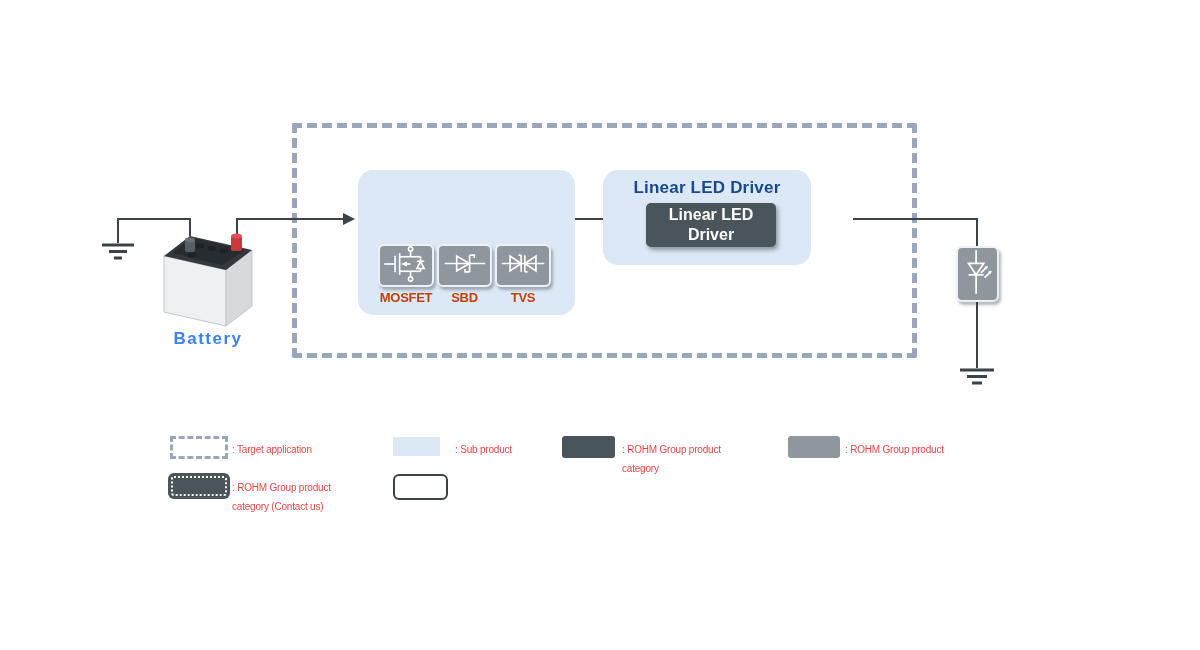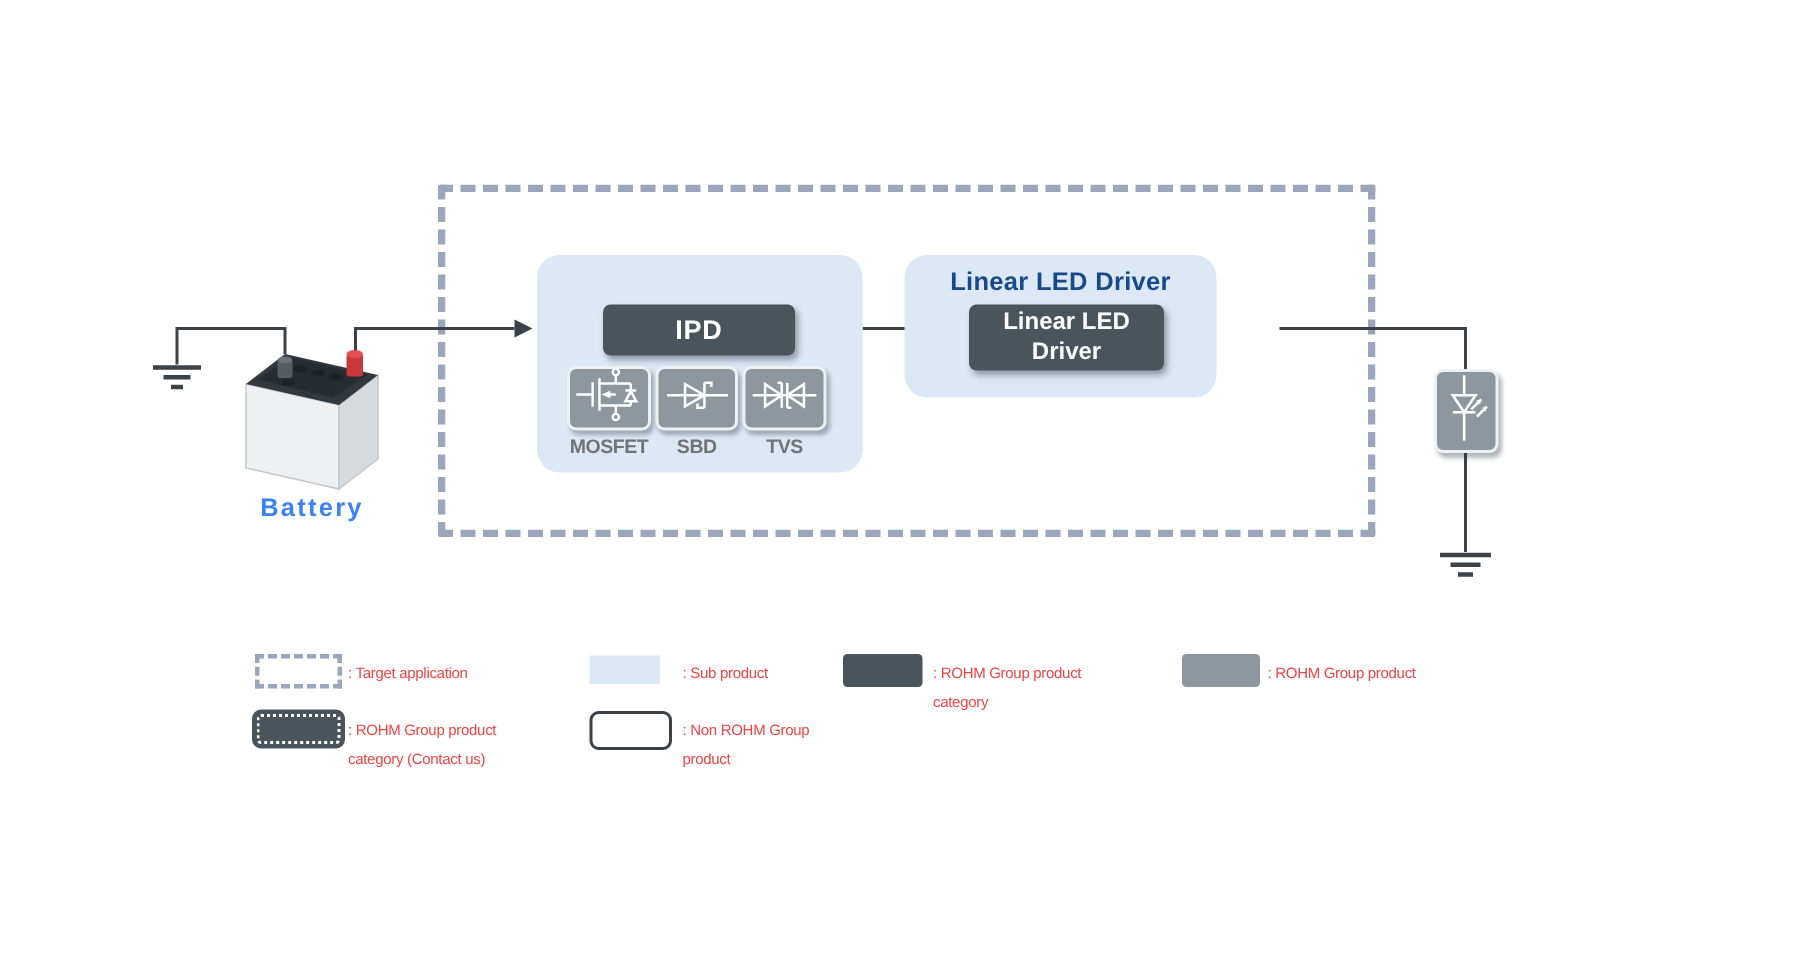--- a/index.html
+++ b/index.html
@@ -17,21 +17,21 @@
   .subsys{position:absolute;background:#dce8f5;border-radius:15px;z-index:3;}
   .subsys-title{position:absolute;left:0;top:8px;width:100%;text-align:center;
                 color:#17498c;font-weight:bold;font-size:17px;letter-spacing:.2px;}
   .dark-btn{position:absolute;background:#4a545b;color:#fff;font-weight:bold;
             border-radius:5px;box-shadow:2px 3px 4px rgba(40,50,60,.45);
             display:flex;align-items:center;justify-content:center;text-align:center;
             cursor:pointer;z-index:4;}
   .device-box{position:absolute;background:#8e979e;border:2px solid #eef1f3;border-radius:6px;
               box-shadow:2px 3px 3px rgba(40,50,60,.35);box-sizing:border-box;
               display:flex;align-items:center;justify-content:center;cursor:pointer;z-index:4;}
-  .device-label{position:absolute;font-size:13px;font-weight:bold;color:#737373;
+  .device-label{position:absolute;font-size:13px;font-weight:bold;color:#c2410c;
                 text-align:center;letter-spacing:-.3px;z-index:4;}
 
   
   .battery-wrap{position:absolute;left:156px;top:224px;width:104px;height:108px;z-index:3;}
   .battery-label{position:absolute;left:146px;top:329px;width:124px;text-align:center;
                  color:#3b82f6;font-weight:bold;font-size:17px;letter-spacing:1.5px;z-index:3;}
 
   
   .led-box{position:absolute;left:956px;top:246px;width:43px;height:56px;z-index:3;}
 
@@ -101,21 +101,20 @@
       <rect x="29" y="16" width="10" height="12" rx="2" fill="#565d63"></rect>
       <ellipse cx="34" cy="16" rx="5" ry="2.4" fill="#6a7177"></ellipse>
 
       <rect x="75" y="12" width="11" height="15" rx="2" fill="#c9393b"></rect>
       <ellipse cx="80.5" cy="12" rx="5.5" ry="2.6" fill="#e25052"></ellipse>
     </svg>
   </div>
   <div class="battery-label">Battery</div>
 
   <div class="subsys" style="left:358px;top:170px;width:217px;height:145px;">
-    <div class="dark-btn" style="left:44px;top:33px;width:128px;height:34px;font-size:18px;letter-spacing:.5px;">IPD</div>
 
     <div class="device-box" style="left:20px;top:74px;width:56px;height:43px;">
       <span>
         <svg viewBox="0 0 52 44" width="50" height="40" fill="none" stroke="#fff" stroke-width="1.8">
           <line x1="2" y1="22" x2="14" y2="22"></line>
           <line x1="14" y1="13" x2="14" y2="31"></line>
           <line x1="19" y1="10" x2="19" y2="34"></line>
           <line x1="19" y1="14" x2="31" y2="14"></line>
           <line x1="31" y1="14" x2="31" y2="8"></line>
           <circle cx="31" cy="5.5" r="2.3"></circle>
@@ -206,18 +205,14 @@
 
   <div class="legend-swatch sw-contact" style="left:168px;top:473px;width:62px;height:26px;">
     <span class="inner" style="position:absolute;"></span>
   </div>
   <div class="legend-text" style="left:232px;top:478px;">
     <div>: ROHM Group product</div>
     <div>category (Contact us)</div>
   </div>
 
   <div class="legend-swatch sw-nonrohm" style="left:393px;top:474px;width:55px;height:26px;"></div>
-  <div class="legend-text" style="left:455px;top:478px;">
-    <div>: Non ROHM Group</div>
-    <div>product</div>
-  </div>
 
 </div>
 
 </body></html>

